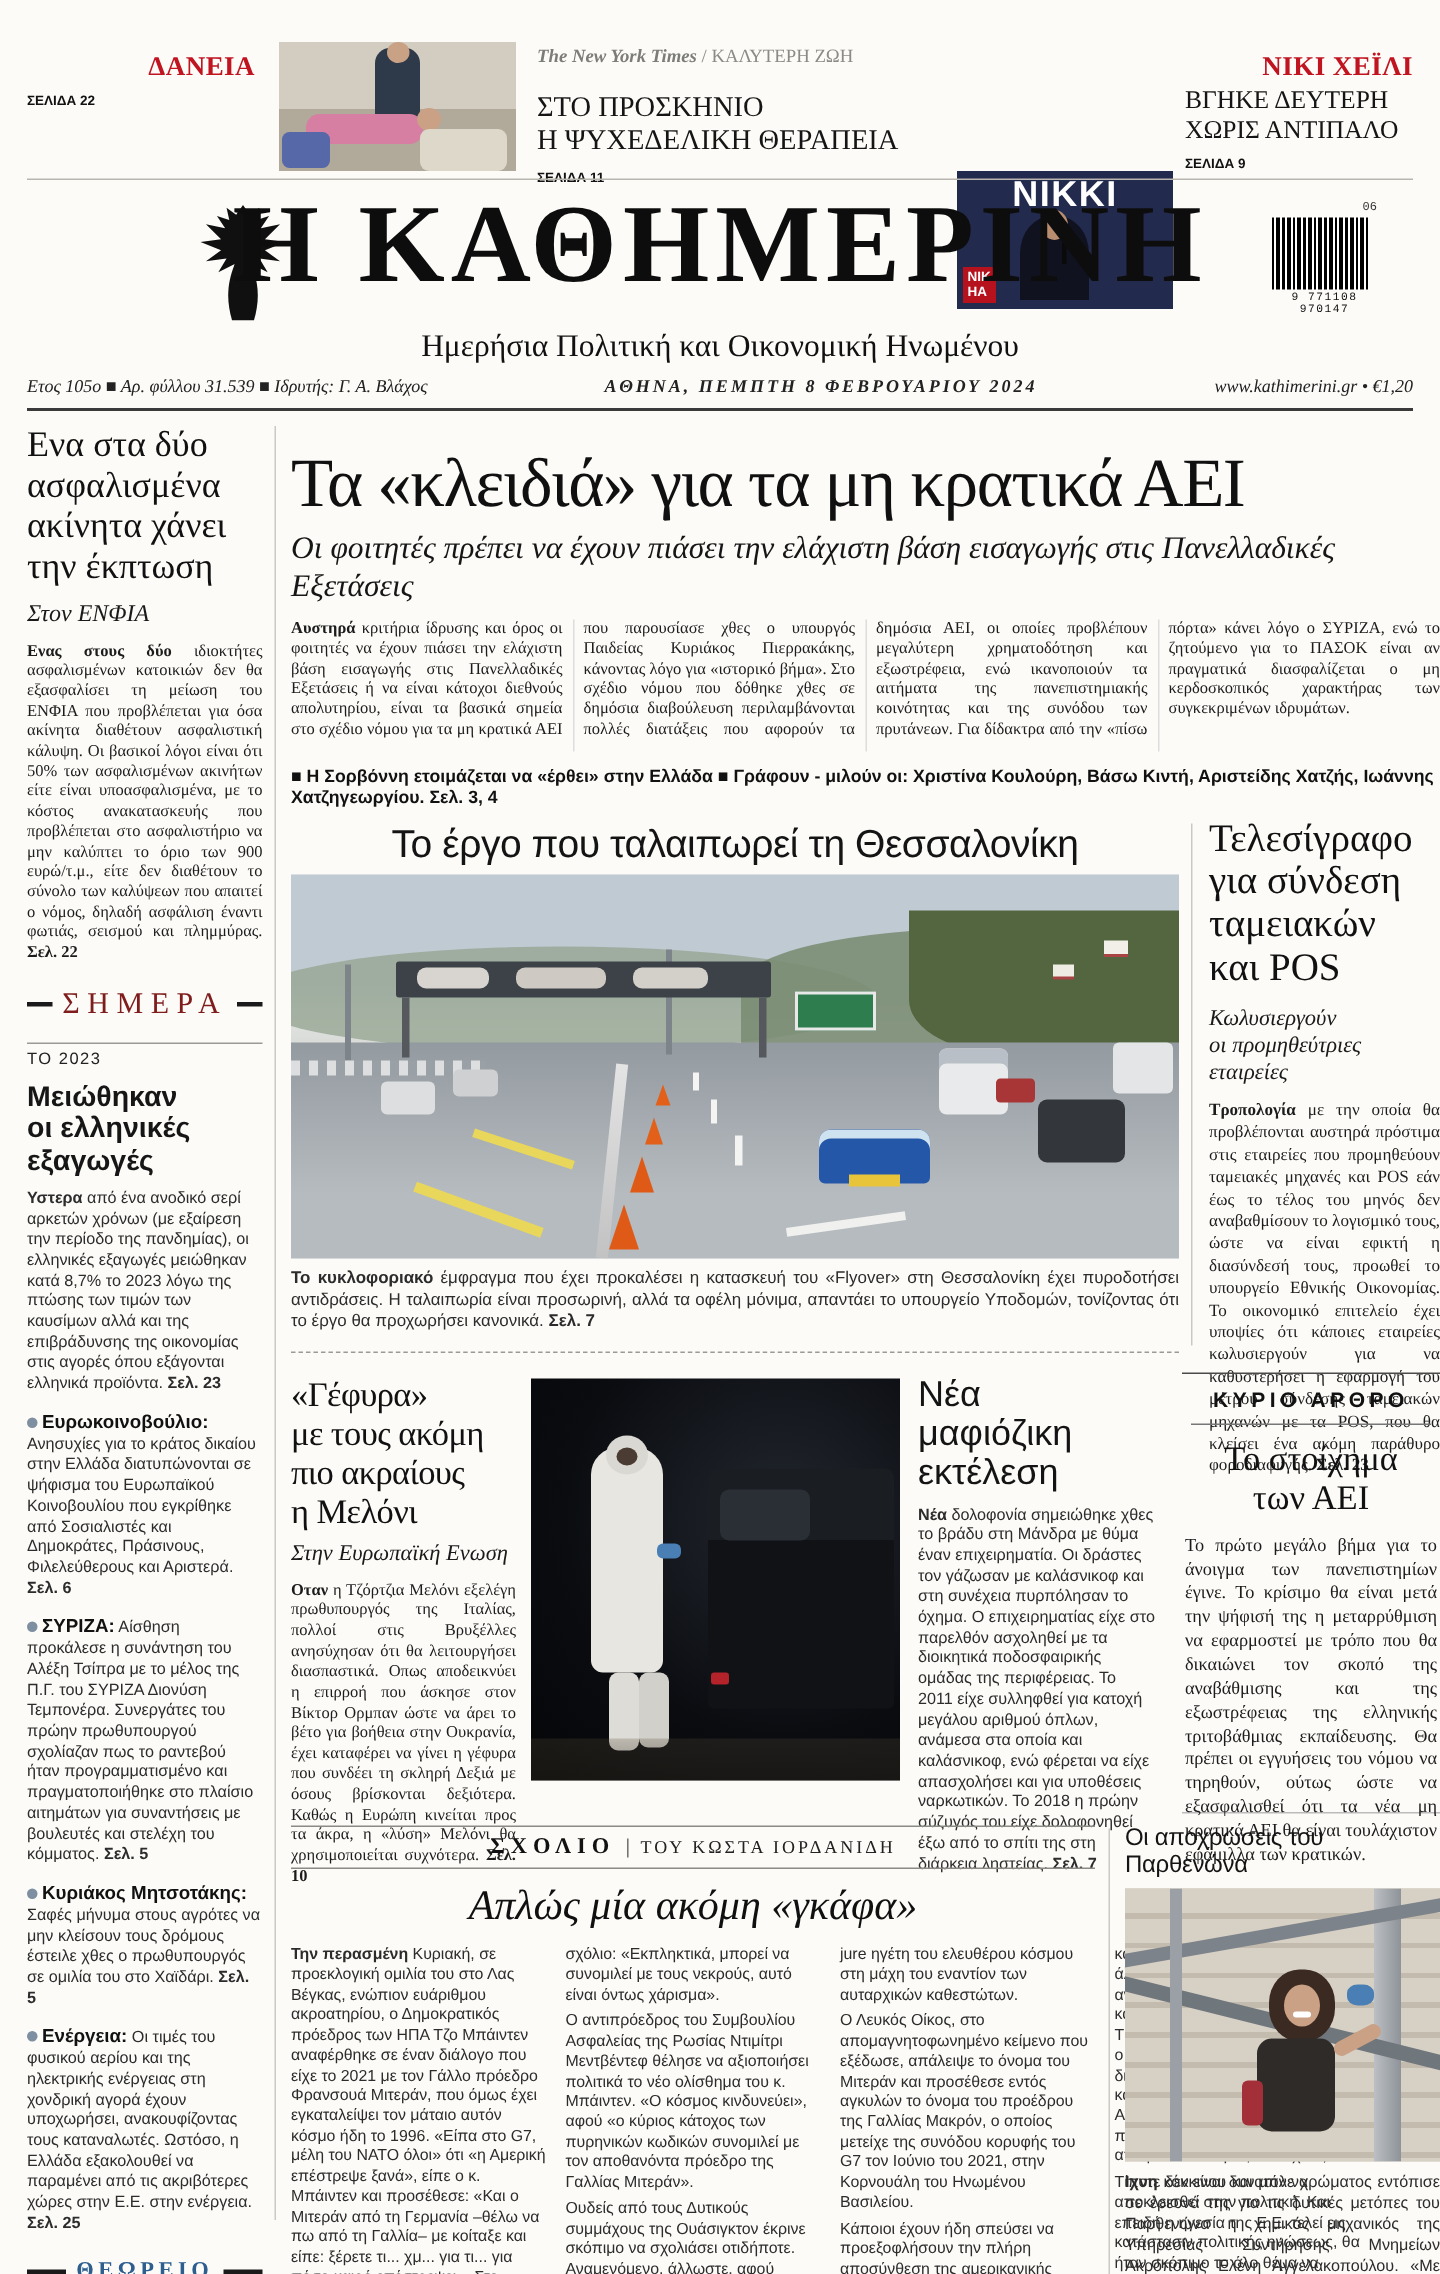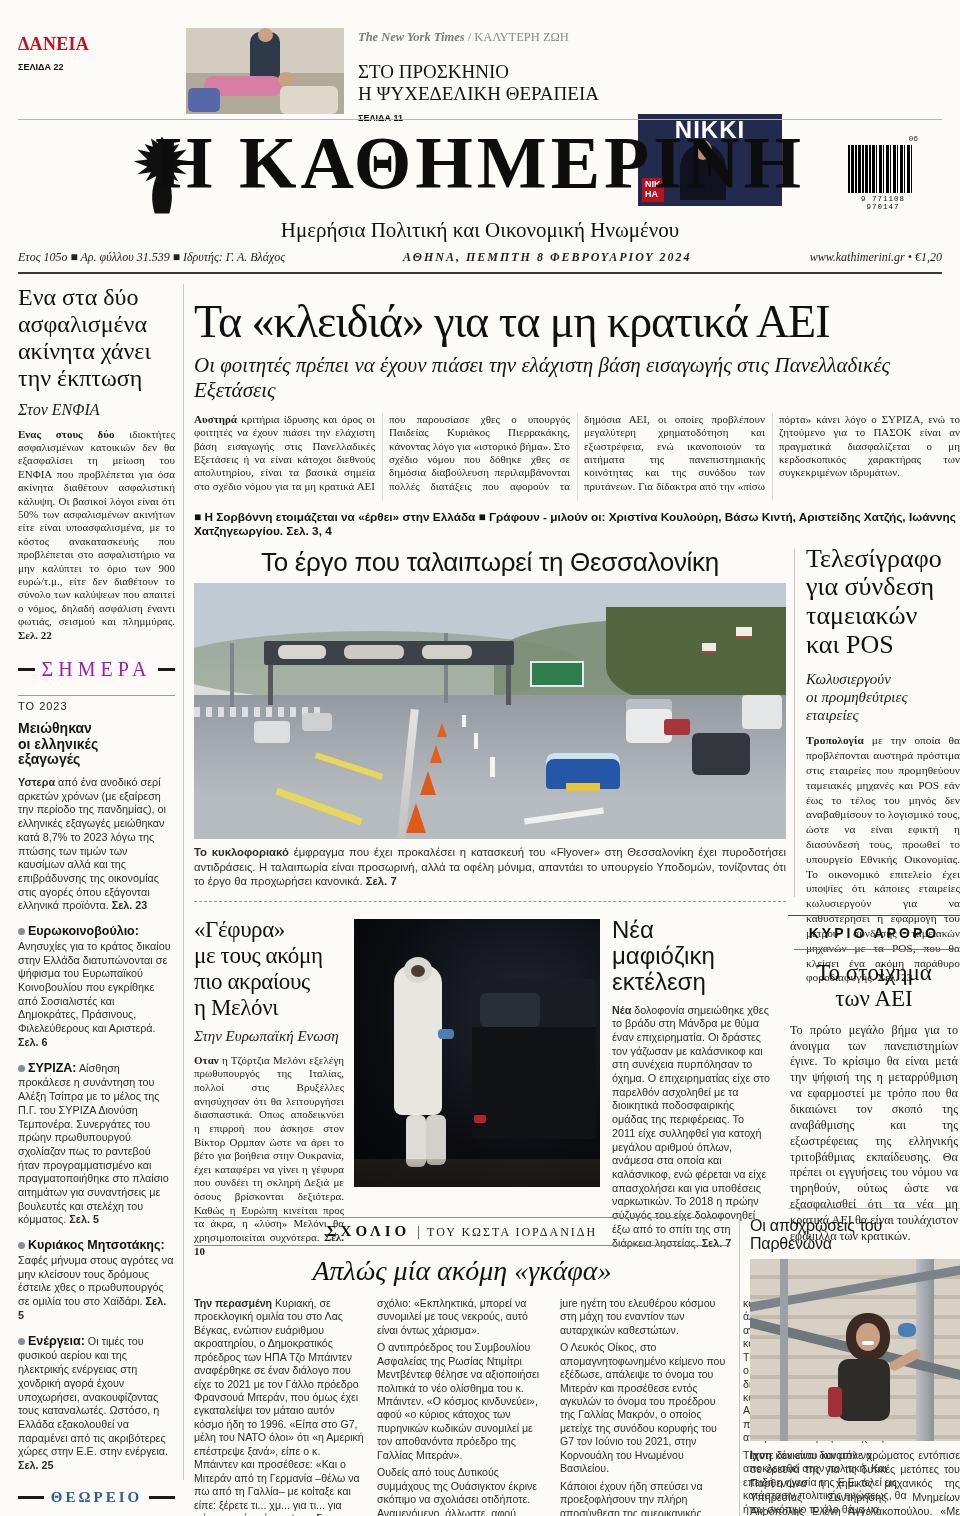--- a/index.html
+++ b/index.html
@@ -3,21 +3,21 @@
 <meta charset="utf-8">
 <style>
   html,body{margin:0;padding:0;background:#e8e6e1;}
   #page{position:relative;width:960px;height:1516px;margin:0 auto;background:#fcfbf8;overflow:hidden;
         font-family:"Liberation Serif",serif;color:#1a1a1a;}
   .pre{white-space:pre-line;}
   .abs{position:absolute;}
 
   
   #topstrip{position:absolute;left:18px;top:26px;width:924px;height:92px;}
-  .promo-kick{font-weight:bold;font-size:18px;color:#c01420;letter-spacing:.3px;}
+  .promo-kick{font-weight:bold;font-size:18px;color:#c01420;letter-spacing:.3px;text-align:right;}
   .promo-title{font-size:17px;line-height:1.18;margin-top:2px;color:#151515;}
   .promo-page{font-family:"Liberation Sans",sans-serif;font-weight:bold;font-size:9px;margin-top:7px;color:#111;}
   .promo-src{font-size:12.5px;color:#8a8a86;}
   .promo-src .nyt{font-weight:bold;font-style:italic;color:#7c7c78;}
   .photo{overflow:hidden;position:relative;}
   #hr-top{position:absolute;left:18px;top:119px;width:924px;border-top:1px solid #b9b6b0;}
 
   
   #nytphoto{left:168px;top:2px;width:158px;height:86px;background:#c7c0b2;}
   .blk{position:absolute;}
@@ -47,25 +47,25 @@
 
   
   #leftcol{position:absolute;left:18px;top:284px;width:157px;}
   #vr-left{position:absolute;left:183px;top:284px;height:1196px;width:1px;background:#ccc9c3;}
   .la-title{font-size:24px;line-height:1.12;color:#111;}
   .la-kick{font-style:italic;font-size:16px;margin-top:9px;}
   .body-serif{font-size:11px;line-height:1.22;text-align:justify;color:#1c1c1c;margin-top:9px;}
   .pgref{font-weight:bold;}
   .sec-head{display:flex;align-items:center;gap:7px;margin-top:16px;}
   .sec-head .bar{flex:1;height:3px;background:#1a1a1a;}
-  .sec-head .t{font-size:20px;letter-spacing:5px;color:#a21caf;}
+  .sec-head .t{font-size:20px;letter-spacing:5px;color:#7f1d1d;}
   #theoreio-head .t{font-size:15px;font-weight:bold;letter-spacing:3px;color:#2d5e8e;}
   .kick2{font-family:"Liberation Sans",sans-serif;font-size:11px;letter-spacing:1px;color:#222;
       border-top:1px solid #9a9a96;padding-top:4px;margin-top:14px;}
-  .sim-head{font-family:"Liberation Sans",sans-serif;font-weight:bold;font-size:14px;line-height:1.12;margin-top:9px;color:#161616;}
+  .sim-head{font-family:"Liberation Sans",sans-serif;font-weight:bold;font-size:19px;line-height:1.12;margin-top:9px;color:#161616;}
   .body-sans{font-family:"Liberation Sans",sans-serif;font-size:10.8px;line-height:1.27;color:#2c2c2c;margin-top:8px;text-align:left;}
   .item{font-family:"Liberation Sans",sans-serif;font-size:10.8px;line-height:1.27;color:#2c2c2c;margin-top:11px;}
   .item b.lbl{font-size:12.5px;color:#111;}
   .dot{display:inline-block;width:7px;height:7px;border-radius:50%;background:#7d8fa0;margin-right:3px;}
 
   
   #main{position:absolute;left:194px;top:282px;width:766px;height:1234px;margin-top:16px;}
   #lead-h{font-size:46px;font-weight:500;letter-spacing:-1px;line-height:1.04;color:#101010;}
   #lead-sub{font-style:italic;font-size:21px;margin-top:7px;color:#161616;}
   #lead-body{margin-top:10px;height:88px;column-count:4;column-gap:14px;column-rule:1px solid #ddd;
@@ -147,20 +147,26 @@
       <div class="promo-page">ΣΕΛΙΔΑ 11</div>
     </div>
 
     <div id="nikkiphoto" class="abs photo">
       <div class="big">NIKKI</div>
       <div class="blk" style="left:42px;top:30px;width:46px;height:56px;background:#10131f;border-radius:45% 45% 0 0;"></div>
       <div class="blk" style="left:56px;top:26px;width:18px;height:20px;background:#b98d6f;border-radius:50%;"></div>
       <div class="blk" style="left:70px;top:48px;width:3px;height:14px;background:#0a0a0a;"></div>
       <div class="corner pre">NIK
 HA</div>
+    </div>
+    <div class="abs" style="left:772px;top:8px;width:152px;">
+      <div class="promo-kick">ΝΙΚΙ ΧΕΪΛΙ</div>
+      <div class="promo-title pre">ΒΓΗΚΕ ΔΕΥΤΕΡΗ
+ΧΩΡΙΣ ΑΝΤΙΠΑΛΟ</div>
+      <div class="promo-page">ΣΕΛΙΔΑ 9</div>
     </div>
   </div>
   <div id="hr-top"></div>
 
   <div id="masthead">
     <svg id="eagle" viewBox="0 0 70 90">
       <path fill="#101010" d="M35 2 L40 9 L47 4 L45 13 L54 10 L48 19 L62 16 L51 27 L66 29 L51 35 L62 43 L47 41 L53 51 L41 45 L43 57 L35 49 L27 57 L29 45 L17 51 L23 41 L8 43 L19 35 L4 29 L19 27 L8 16 L22 19 L16 10 L25 13 L23 4 L30 9 Z"></path>
       <path fill="#101010" d="M29 45 C23 60 23 72 27 86 L43 86 C47 72 47 60 41 45 Z"></path>
     </svg>
     <div id="mast-title">Η ΚΑΘΗΜΕΡΙΝΗ</div>

